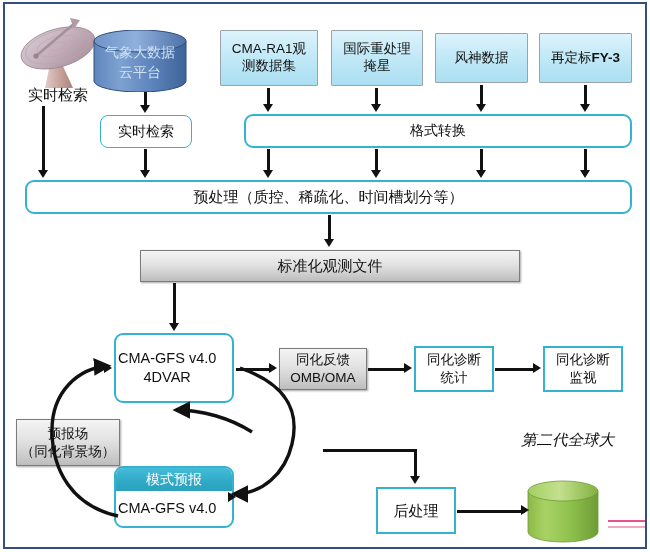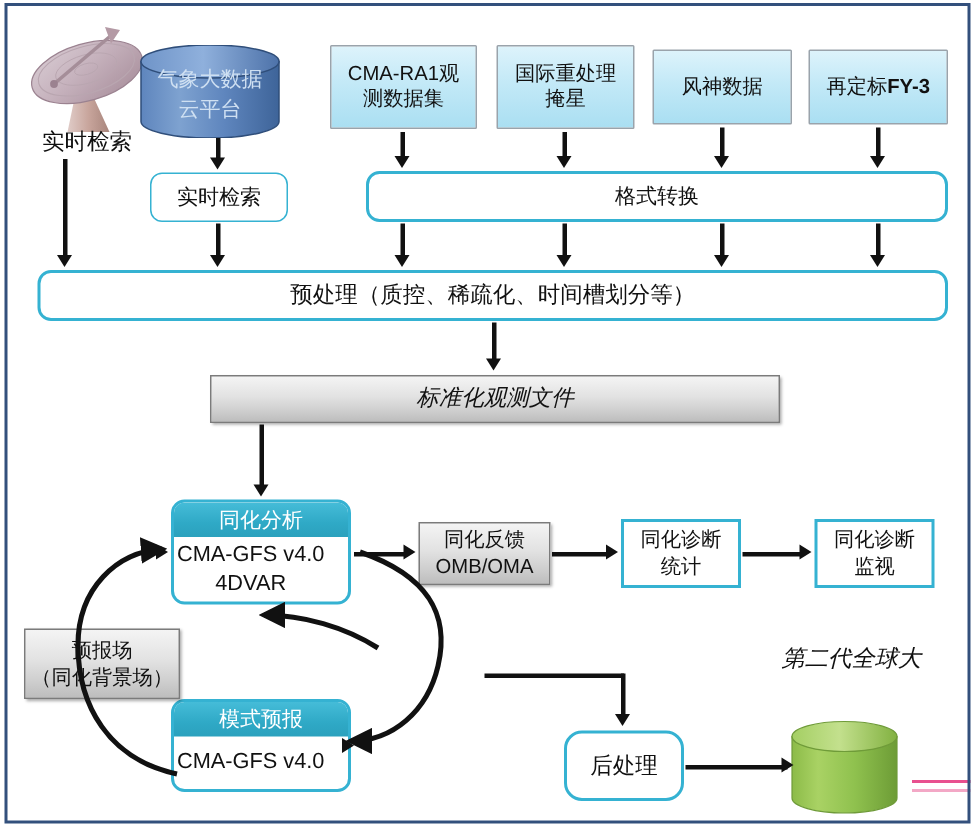--- a/index.html
+++ b/index.html
@@ -202,25 +202,24 @@
 
   <div class="node roundbox" style="left:244px;top:114px;width:388px;height:34px;">
     <span>格式转换</span>
   </div>
 
   <div class="node roundbox" style="left:25px;top:180px;width:607px;height:34px;">
     <span style="font-size:15px;">预处理（质控、稀疏化、时间槽划分等）</span>
   </div>
 
   <div class="node graybox" style="left:140px;top:250px;width:380px;height:32px;">
-    <span style="font-size:15px;font-style:italic;">标准化观测文件</span>
+    <span style="font-size:15px;">标准化观测文件</span>
   </div>
 
   <div class="node card" style="left:114px;top:333px;width:120px;height:70px;">
-    <div class="card-head">同化分析</div>
     <div class="card-body">
       <div>
         <div>CMA-GFS v4.0</div>
         <div>4DVAR</div>
       </div>
     </div>
   </div>
 
   <div class="node card" style="left:114px;top:466px;width:120px;height:62px;">
     <div class="card-head">模式预报</div>
@@ -251,21 +250,21 @@
     </div>
   </div>
 
   <div class="node cyanbox" style="left:543px;top:346px;width:80px;height:46px;">
     <div>
       <div>同化诊断</div>
       <div>监视</div>
     </div>
   </div>
 
-  <div class="node cyanbox" style="left:376px;top:487px;width:80px;height:47px;border-radius:12px;">
+  <div class="node cyanbox" style="left:376px;top:487px;width:80px;height:47px;">
     <span style="font-size:15px;">后处理</span>
   </div>
 
   <div class="node" style="left:525px;top:480px;width:76px;height:64px;">
     <svg viewBox="0 0 76 64" width="76" height="64">
       <defs>
         <linearGradient id="grnG" x1="0" y1="0" x2="1" y2="0">
           <stop offset="0%" stop-color="#8cbb48"></stop>
           <stop offset="25%" stop-color="#a9d264"></stop>
           <stop offset="60%" stop-color="#8fc14e"></stop>

